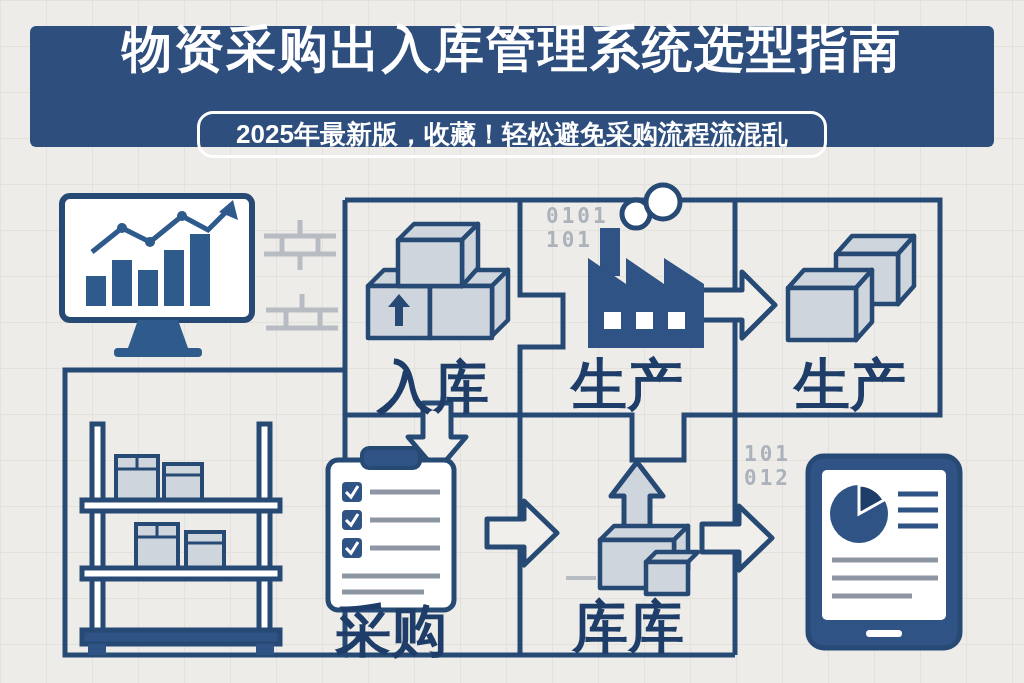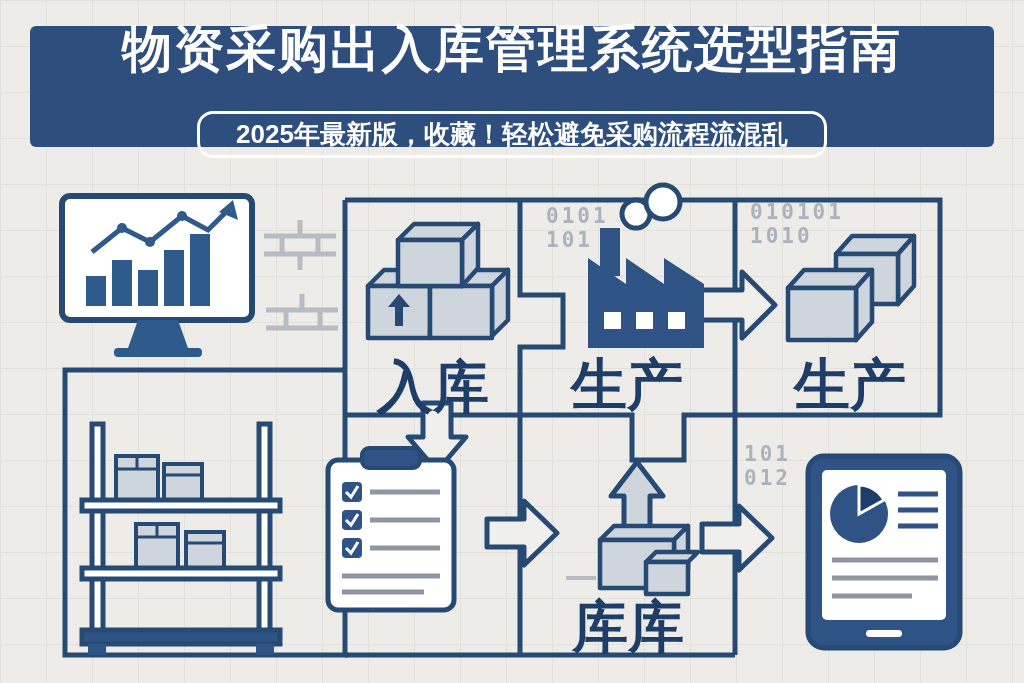--- a/index.html
+++ b/index.html
@@ -194,28 +194,25 @@
       <line x1="832" y1="560" x2="938" y2="560" stroke="#8d96a2" stroke-width="5"></line>
       <line x1="832" y1="578" x2="938" y2="578" stroke="#8d96a2" stroke-width="5"></line>
       <line x1="832" y1="596" x2="912" y2="596" stroke="#8d96a2" stroke-width="5"></line>
       <rect x="866" y="630" width="36" height="7" rx="3.5" fill="#ffffff"></rect>
     </g>
   </svg>
 
   <div class="flow-label" id="lbl-inbound">入库</div>
   <div class="flow-label" id="lbl-prod1">生产</div>
   <div class="flow-label" id="lbl-prod2">生产</div>
+  <div class="flow-label" id="lbl-procure">采购</div>
   <div class="flow-label" id="lbl-warehouse">库库</div>
 
   <div class="binary" id="bin1">
     <span>0101</span>
     <span>101</span>
-  </div>
-  <div class="binary" id="bin2">
-    <span>010101</span>
-    <span>1010</span>
   </div>
   <div class="binary" id="bin3">
     <span>101</span>
     <span>012</span>
   </div>
 
 </div>
 
 </body></html>

